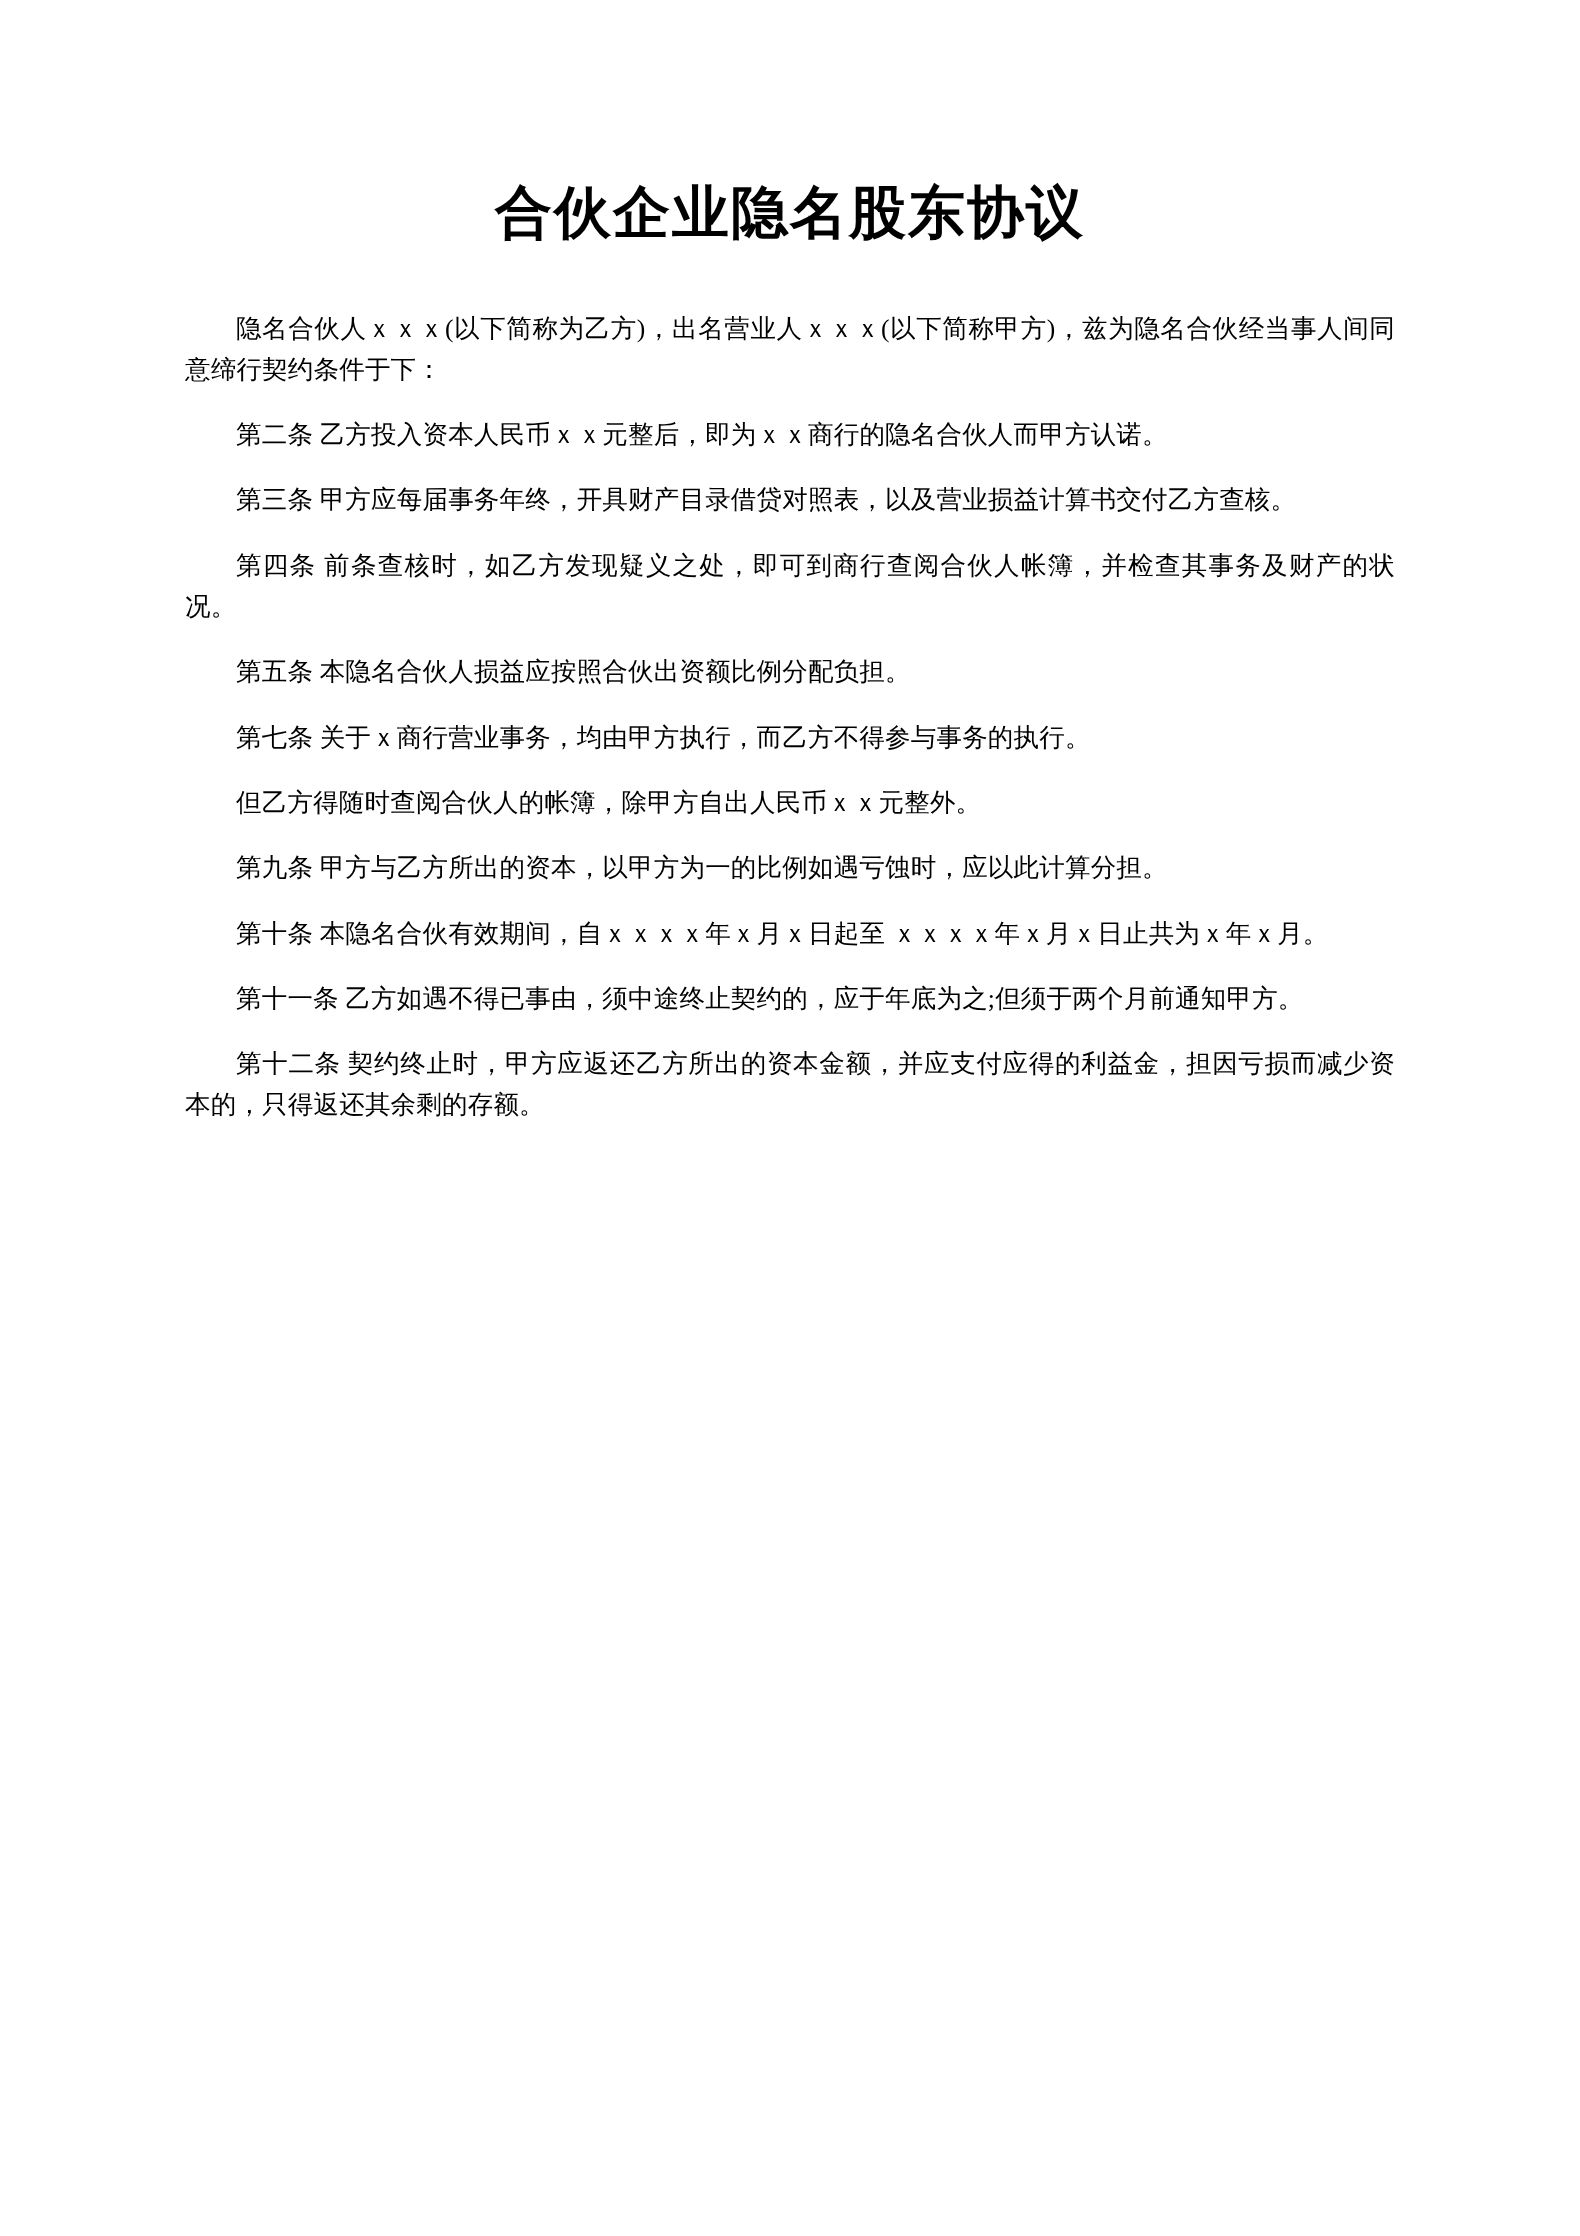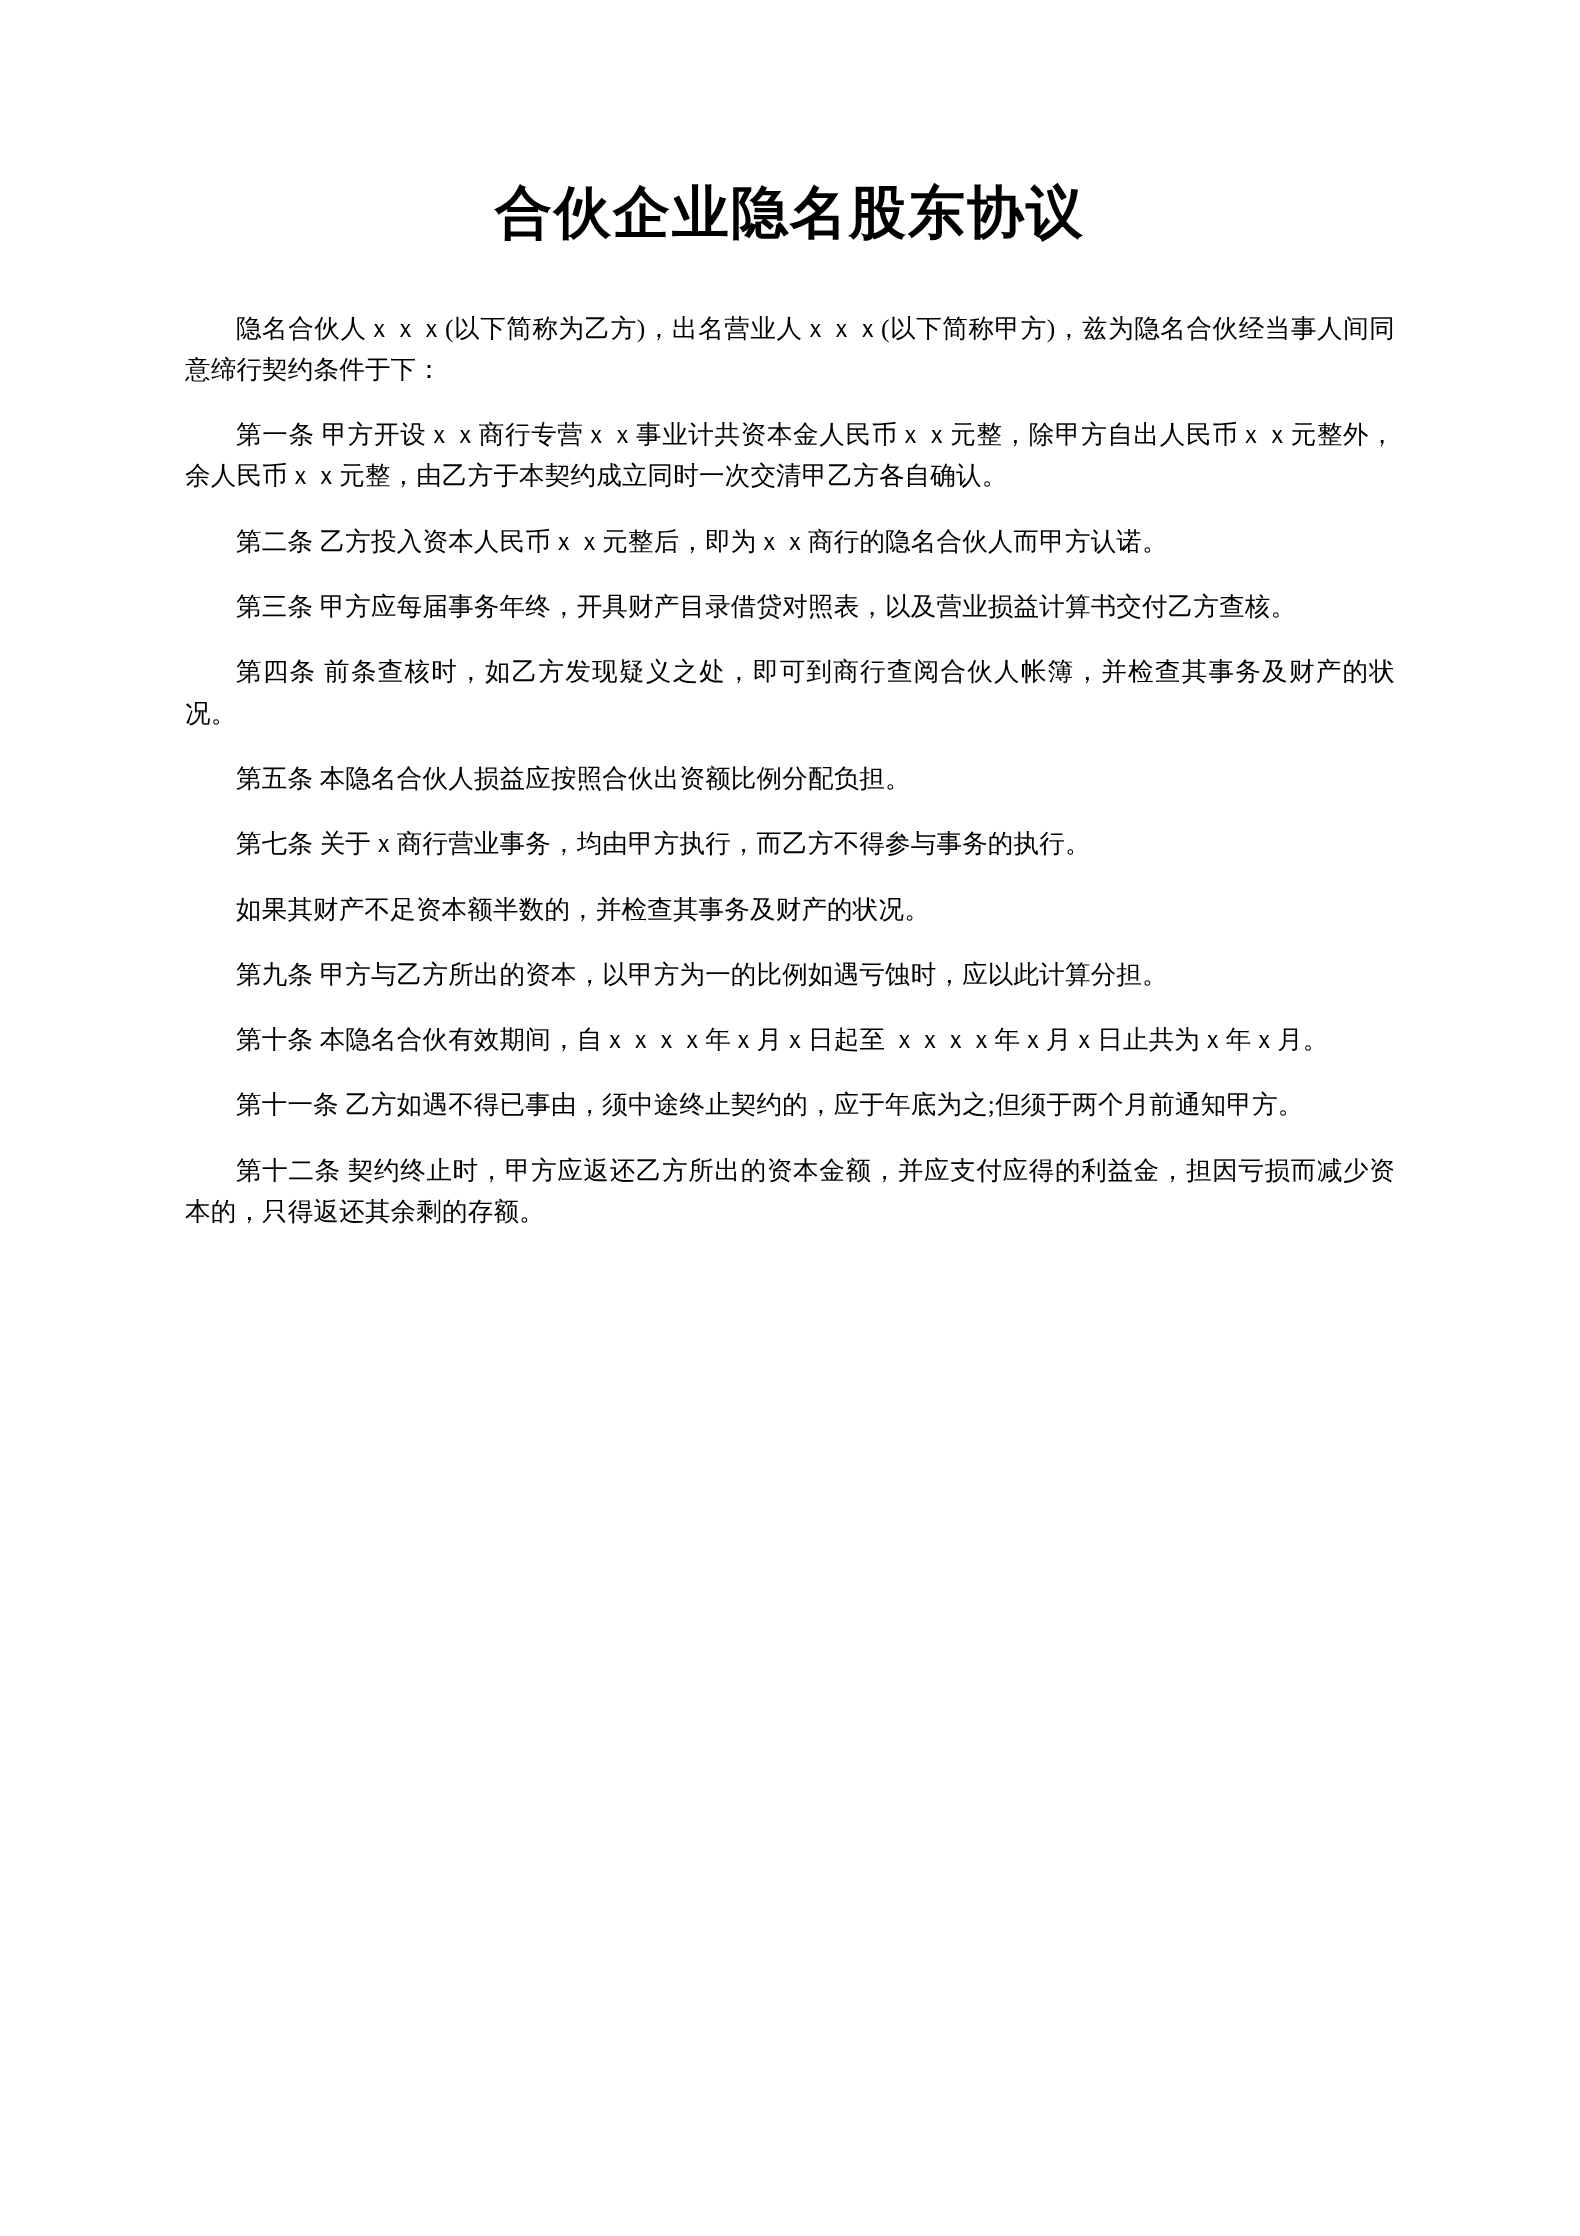--- a/index.html
+++ b/index.html
@@ -56,26 +56,25 @@
   }
 </style>
 </head>
 <body>
 
 <div class="page">
   <div class="content">
     <h1 class="doc-title">合伙企业隐名股东协议</h1>
     <div class="body-block">
       <p class="para">隐名合伙人ｘｘｘ(以下简称为乙方)，出名营业人ｘｘｘ(以下简称甲方)，兹为隐名合伙经当事人间同意缔行契约条件于下：</p>
-      <p class="para">第一条  甲方开设ｘｘ商行专营ｘｘ事业计共资本金人民币ｘｘ元整，除甲方自出人民币ｘｘ元整外，余人民币ｘｘ元整，由乙方于本契约成立同时一次交清甲乙方各自确认。</p>
       <p class="para">第二条  乙方投入资本人民币ｘｘ元整后，即为ｘｘ商行的隐名合伙人而甲方认诺。</p>
       <p class="para">第三条  甲方应每届事务年终，开具财产目录借贷对照表，以及营业损益计算书交付乙方查核。</p>
       <p class="para">第四条  前条查核时，如乙方发现疑义之处，即可到商行查阅合伙人帐簿，并检查其事务及财产的状况。</p>
       <p class="para">第五条  本隐名合伙人损益应按照合伙出资额比例分配负担。</p>
       <p class="para">第七条  关于ｘ商行营业事务，均由甲方执行，而乙方不得参与事务的执行。</p>
-      <p class="para">如果其财产不足资本额半数的，并检查其事务及财产的状况。</p>
+      <p class="para">但乙方得随时查阅合伙人的帐簿，除甲方自出人民币ｘｘ元整外。</p>
       <p class="para">第九条  甲方与乙方所出的资本，以甲方为一的比例如遇亏蚀时，应以此计算分担。</p>
       <p class="para">第十条  本隐名合伙有效期间，自ｘｘｘｘ年ｘ月ｘ日起至 ｘｘｘｘ年ｘ月ｘ日止共为ｘ年ｘ月。</p>
       <p class="para">第十一条  乙方如遇不得已事由，须中途终止契约的，应于年底为之;但须于两个月前通知甲方。</p>
       <p class="para">第十二条  契约终止时，甲方应返还乙方所出的资本金额，并应支付应得的利益金，担因亏损而减少资本的，只得返还其余剩的存额。</p>
     </div>
   </div>
 </div>
 
 </body></html>

